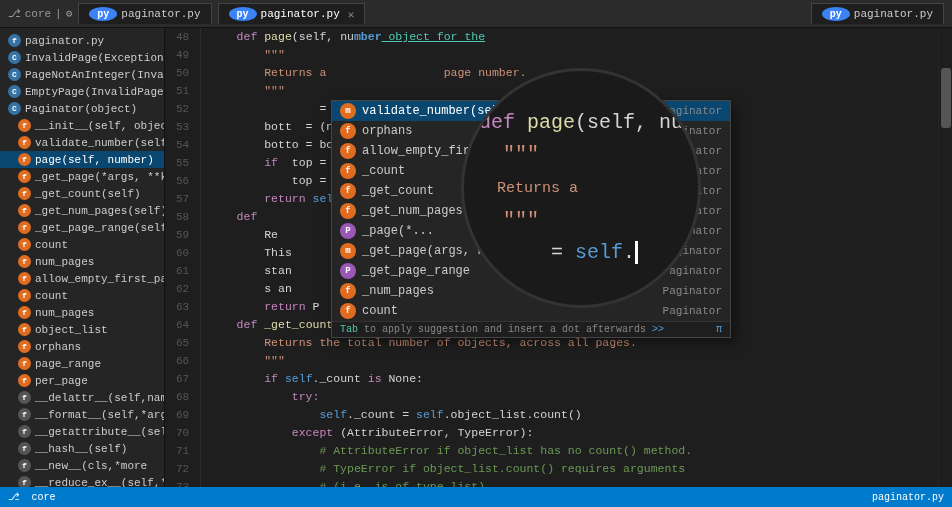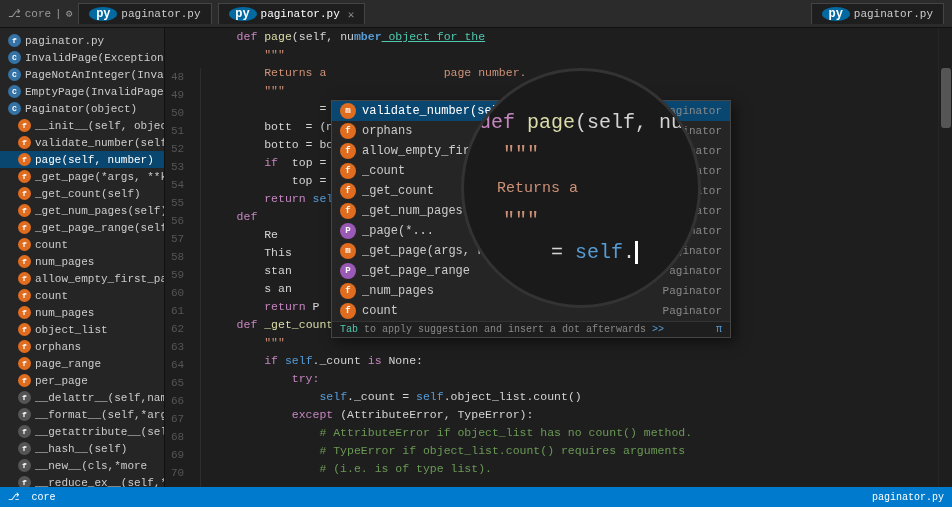--- a/index.html
+++ b/index.html
@@ -46,26 +46,26 @@
       cursor: pointer;
     }
     .top-bar-tab.active {
       background: #1e1e1e;
       color: #fff;
     }
     .tab-icon-py {
       width: 28px;
       height: 14px;
       border-radius: 50%;
-      background: #0369a1;
+      background: #3b82f6;
       display: inline-flex;
       align-items: center;
       justify-content: center;
       color: #fff;
-      font-size: 12px;
+      font-size: 10px;
       font-weight: bold;
     }
 
     
     #main {
       display: flex;
       flex: 1;
       overflow: hidden;
     }
 
@@ -117,28 +117,27 @@
       overflow: hidden;
       position: relative;
       display: flex;
     }
 
     
     #line-numbers {
       width: 36px;
       background: #1e1e1e;
       color: #555;
-      text-align: left;
+      text-align: center;
       padding: 0 6px;
       font-size: 11px;
       line-height: 18px;
       flex-shrink: 0;
       user-select: none;
       border-right: 1px solid #2d2d2d;
-      margin-top: 40px;
     }
 
     
     #code-area {
       flex: 1;
       overflow: hidden;
       padding: 0 8px;
       position: relative;
     }
     .code-line {
@@ -446,20 +445,21 @@
       <div class="code-line"><span class="kw">        return </span><span class="self-kw">self</span></div>
       <div class="code-line"><span class="kw">    def</span></div>
       <div class="code-line"></div>
       <div class="code-line"><span class="plain">        Re</span></div>
       <div class="code-line"><span class="plain">        This</span></div>
       <div class="code-line"><span class="plain">        stan</span></div>
       <div class="code-line"><span class="plain">        s an</span></div>
       <div class="code-line"></div>
       <div class="code-line"><span class="kw">        return </span><span class="plain">P</span></div>
       <div class="code-line"><span class="kw">    def </span><span class="fn">_get_count</span><span class="plain">(se</span></div>
+      <div class="code-line"><span class="str">        Returns the total number of objects, across all pages.</span></div>
       <div class="code-line"><span class="str">        """</span></div>
       <div class="code-line"><span class="kw">        if </span><span class="self-kw">self</span><span class="plain">._count </span><span class="kw">is </span><span class="plain">None:</span></div>
       <div class="code-line"><span class="kw">            try:</span></div>
       <div class="code-line"><span class="plain">                </span><span class="self-kw">self</span><span class="plain">._count = </span><span class="self-kw">self</span><span class="plain">.object_list.count()</span></div>
       <div class="code-line"><span class="kw">            except </span><span class="plain">(AttributeError, TypeError):</span></div>
       <div class="code-line"><span class="comment">                # AttributeError if object_list has no count() method.</span></div>
       <div class="code-line"><span class="comment">                # TypeError if object_list.count() requires arguments</span></div>
       <div class="code-line"><span class="comment">                # (i.e. is of type list).</span></div>
 
       <div id="autocomplete">

